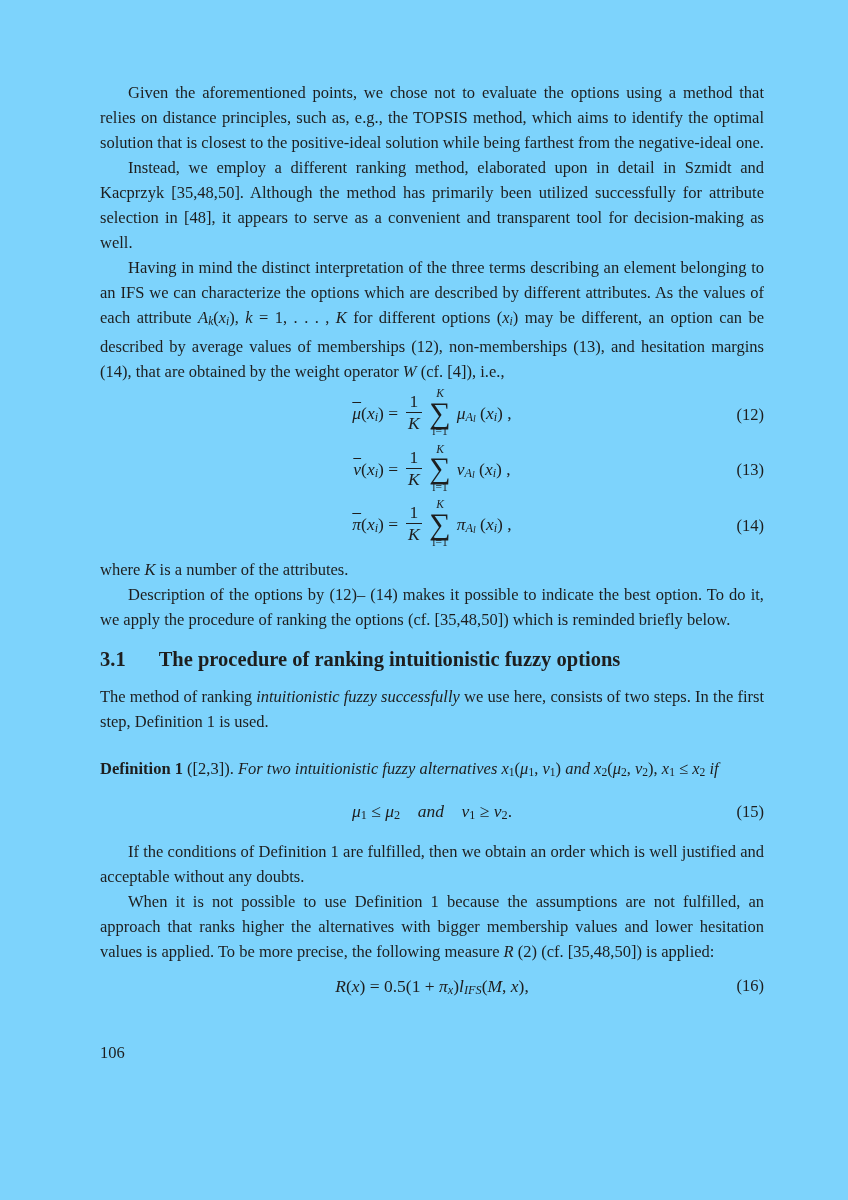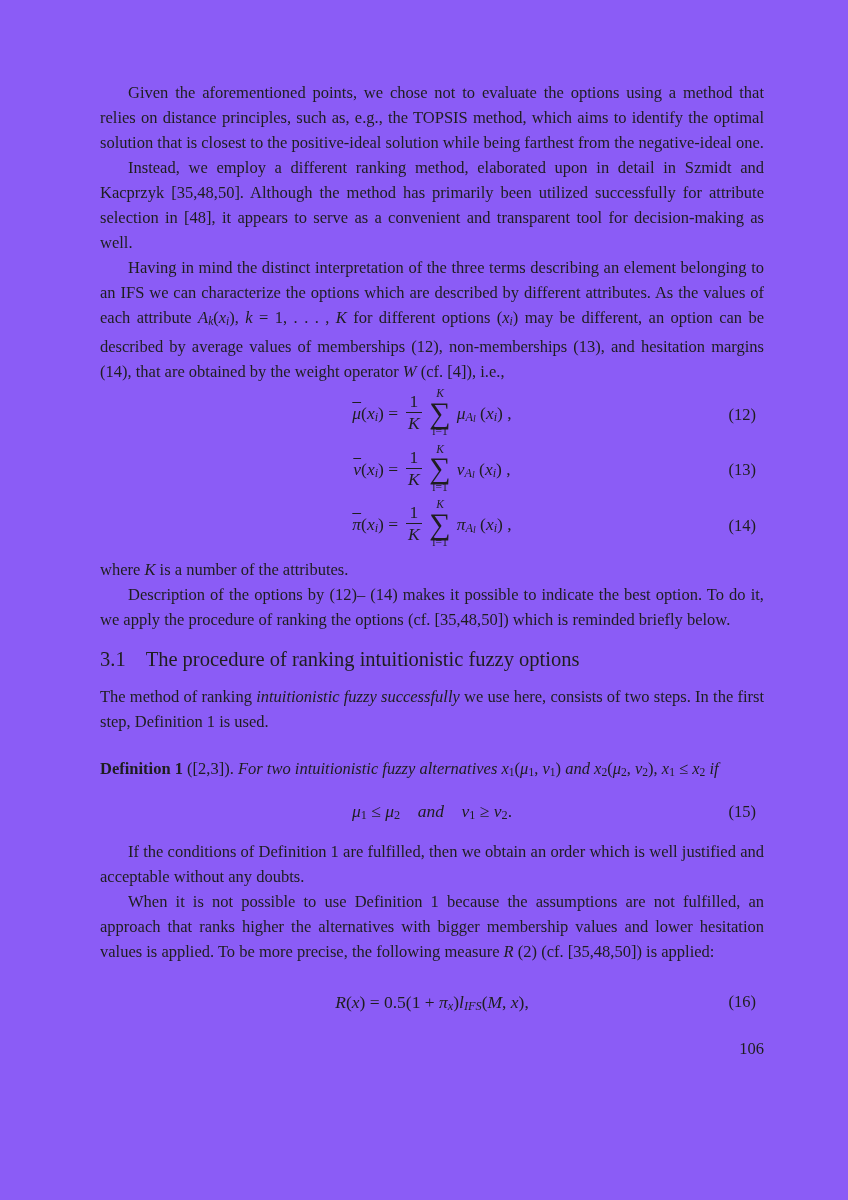--- a/index.html
+++ b/index.html
@@ -7,21 +7,21 @@
     width: 848px; height: 1200px;
     font-family: "Liberation Serif", "DejaVu Serif", serif;
     color: #1e1e1e;
     -webkit-font-smoothing: antialiased;
   }
   .page {
     box-sizing: border-box;
     width: 848px; height: 1200px;
     padding: 80px 84px 16px 100px;
     overflow: hidden;
-    background: #8b5cf6;
+    background: #7dd3fc;
   }
   .para {
     margin: 0;
     font-size: 16.5px;
     line-height: 25px;
     text-align: justify;
   }
   .para.indent { text-indent: 28px; }
   .definition { margin-top: 22px; }
 
@@ -36,21 +36,21 @@
   .eq-row {
     position: relative;
     text-align: center;
     margin: 6px 0;
     font-size: 17.5px;
     line-height: 1.2;
   }
   .eq-row.small { margin: 16px 0; }
   .eq-math { display: inline-block; }
   .eq-num {
-    position: absolute; right: 8px; top: 50%;
+    position: absolute; right: 0; top: 50%;
     transform: translateY(-50%);
     font-size: 16.5px;
   }
   .frac {
     display: inline-block;
     vertical-align: middle;
     text-align: center;
     margin: 0 5px 0 3px;
     line-height: 1.1;
     position: relative; top: -2px;
@@ -68,28 +68,29 @@
   }
   .sum .sum-top { font-size: 11.5px; font-style: italic; margin-bottom: -1px; }
   .sum .sum-sigma { font-size: 30px; line-height: 0.95; }
   .sum .sum-bot { font-size: 11.5px; margin-top: -1px; }
 
   .section-heading {
     display: flex;
     align-items: center;
     margin: 14px 0 12px 0;
     font-size: 20.5px;
-    font-weight: normal;
+    font-weight: bold;
     line-height: 26px;
+    gap: 13px;
   }
   .sec-num { margin-right: 20px; }
 
   .page-footer {
-    margin-top: 26px;
-    text-align: right;
+    margin-top: 46px;
+    text-align: left;
     font-size: 16.5px;
   }
 </style>
 </head>
 <body>
 
 <div class="page">
 
   <p class="para indent">Given the aforementioned points, we chose not to evaluate the options using a method that relies on distance principles, such as, e.g., the TOPSIS method, which aims to identify the optimal solution that is closest to the positive-ideal solution while being farthest from the negative-ideal one.</p>
 
@@ -139,21 +140,21 @@
 
   <div class="eq-row small">
     <span class="eq-math"><span class="it">μ</span><span class="sb">1</span><span class=""> ≤ </span><span class="it">μ</span><span class="sb">2</span><span class=""> </span><span class="it">and</span><span class=""> </span><span class="it">ν</span><span class="sb">1</span><span class=""> ≥ </span><span class="it">ν</span><span class="sb">2</span><span class="">.</span></span>
     <span class="eq-num">(15)</span>
   </div>
 
   <p class="para indent">If the conditions of Definition 1 are fulfilled, then we obtain an order which is well justified and acceptable without any doubts.</p>
 
   <p class="para indent"><span class="">When it is not possible to use Definition 1 because the assumptions are not fulfilled, an approach that ranks higher the alternatives with bigger membership values and lower hesitation values is applied. To be more precise, the following measure </span><span class="it">R</span><span class=""> (2) (cf. [35,48,50]) is applied:</span></p>
 
-  <div class="eq-row" style="margin-top:28px;">
+  <div class="eq-row" style="margin-top:12px;">
     <span class="eq-math"><span class="it">R</span><span class="">(</span><span class="it">x</span><span class="">) = 0.5(1 + </span><span class="it">π</span><span class="it sb">x</span><span class="">)</span><span class="it">l</span><span class="it sb">IFS</span><span class="">(</span><span class="it">M</span><span class="">, </span><span class="it">x</span><span class="">),</span></span>
     <span class="eq-num">(16)</span>
   </div>
 
   <div class="page-footer">
     <span>106</span>
   </div>
 
 </div>
 

